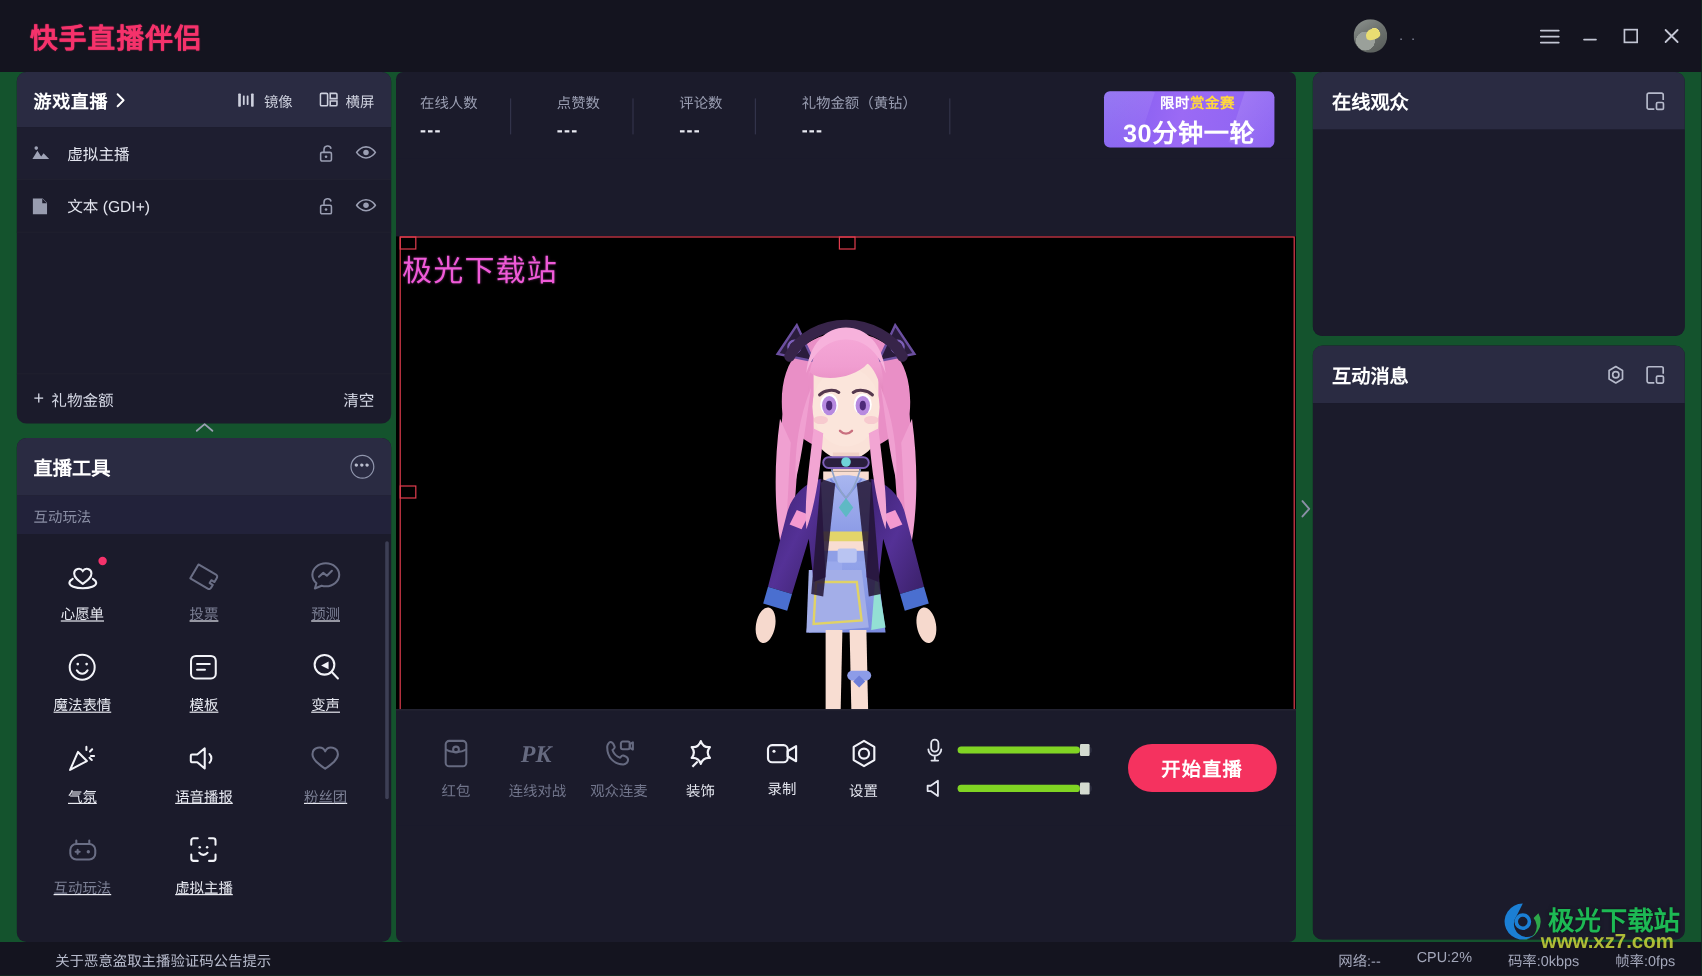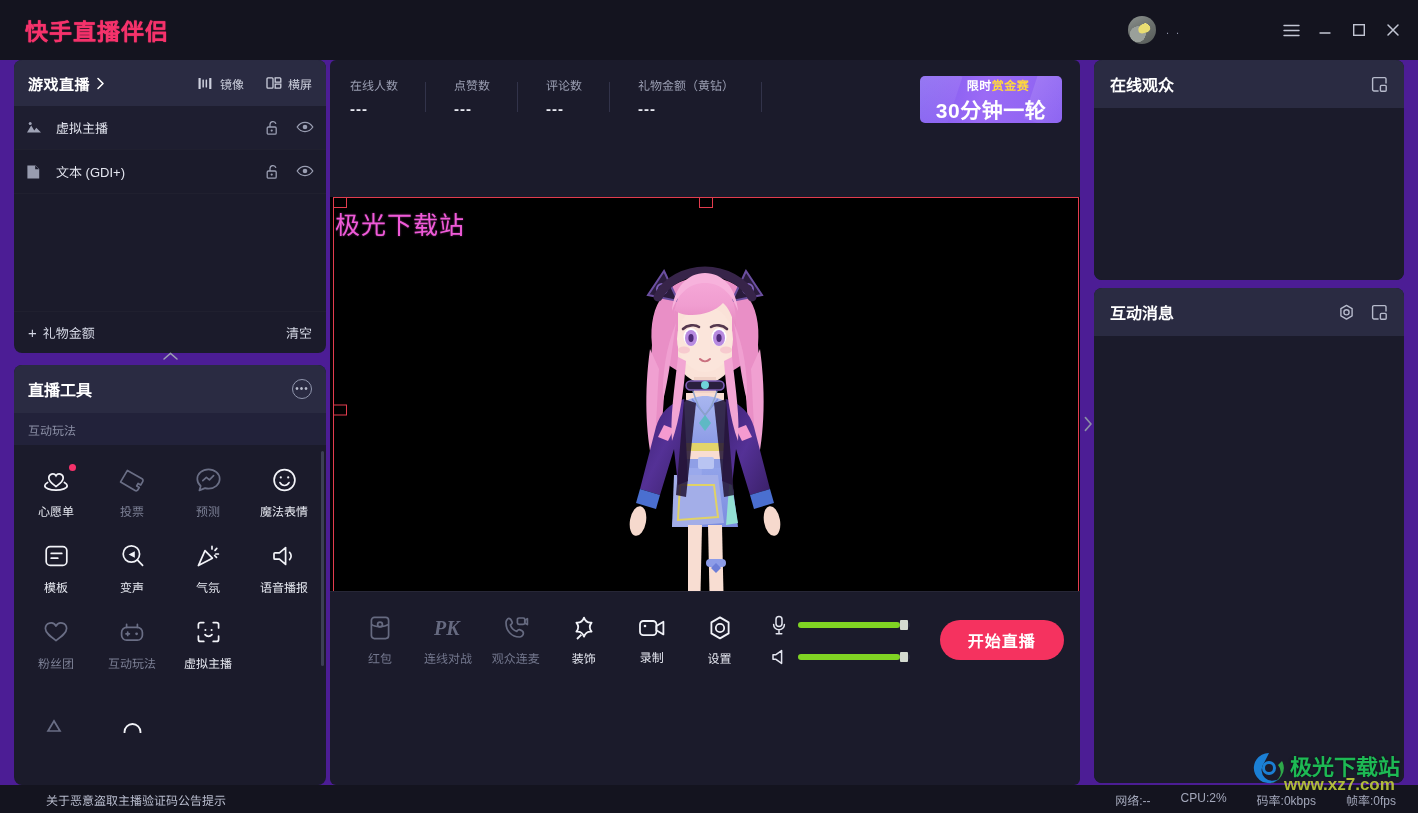--- a/index.html
+++ b/index.html
@@ -4,21 +4,21 @@
 <title>Kuaishou Live Companion</title>
 <style>
   * { margin:0; padding:0; box-sizing:border-box; }
   html,body{
     width:1418px; height:813px; overflow:hidden;
     background:#14141f;
     font-family:"Liberation Sans","DejaVu Sans",sans-serif;
     color:#e8e9f0;
     -webkit-font-smoothing:antialiased;
   }
-  .app{ position:relative; width:1418px; height:813px; background:#4c1d95; }
+  .app{ position:relative; width:1418px; height:813px; background:#14532d; }
 
   
   .titlebar{
     position:absolute; left:0; top:0; width:1418px; height:60px;
     background:#14141f;
     display:flex; align-items:center;
   }
   .brand{
     margin-left:25px;
     font-size:23px; font-weight:bold; letter-spacing:1px;
@@ -119,22 +119,23 @@
     border:1px solid #9096ad; color:#b9bdcd;
     display:flex; align-items:center; justify-content:center;
     font-size:10px; letter-spacing:1px; cursor:pointer; line-height:1;
   }
   .tools-body{ position:relative; height:372px; overflow:hidden; }
   .grp-label{
     height:32px; background:#22223a; display:flex; align-items:center;
     padding:0 14px; font-size:12px; color:#8a8ea4;
   }
   .tool-grid{
-    display:grid; grid-template-columns:repeat(4,1fr);
+    display:grid; grid-template-columns:repeat(3,1fr);
     padding:12px 4px 4px 4px;
+    text-decoration:underline;
   }
   .tool{
     display:flex; flex-direction:column; align-items:center; gap:9px;
     padding:10px 0 14px 0; cursor:pointer; position:relative;
   }
   .tool .ti{ color:#f2f3f8; display:flex; }
   .tool .tl{ font-size:12px; color:#e6e8f0; }
   .tool.dim .ti{ color:#6a6e85; }
   .tool.dim .tl{ color:#7b7f94; }
   .dot{
@@ -147,20 +148,21 @@
   }
 
   
   .center{
     position:absolute; left:330px; top:60px; width:750px; height:725px;
     background:#1b1b2b; border-radius:6px; overflow:hidden;
   }
   .stats{
     height:72px; display:flex; align-items:center; padding:0 20px;
     position:relative;
+    gap:10px;
   }
   .stat{ padding-right:28px; margin-right:28px; position:relative; }
   .stat:not(:last-child)::after{
     content:""; position:absolute; right:0; top:6px; width:1px; height:30px;
     background:#32334a;
   }
   .stat .sl{ font-size:12px; color:#9a9eb2; }
   .stat .sv{ font-size:15px; color:#e9eaf2; margin-top:7px; font-weight:bold; letter-spacing:1px;}
   .promo{
     position:absolute; right:18px; top:16px; width:142px; height:47px;

